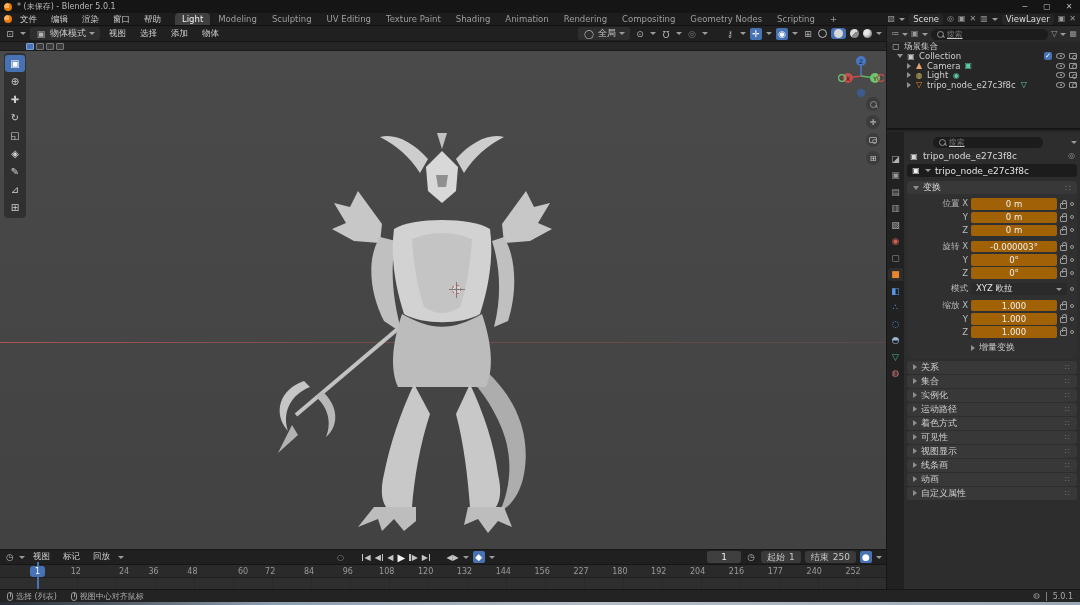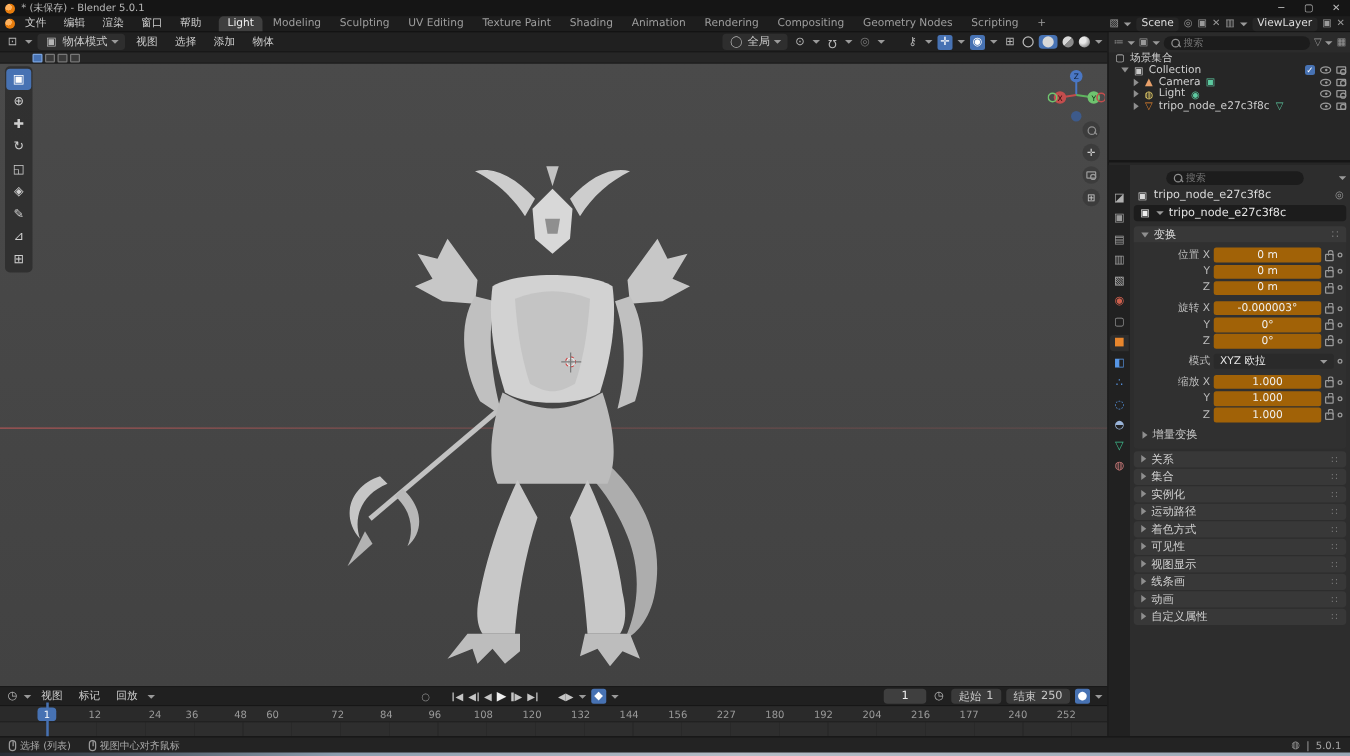--- a/index.html
+++ b/index.html
@@ -78,21 +78,21 @@
   .range-box { background:#3a3a3a; border-radius:3px; height:12px; display:flex; align-items:center; gap:4px; padding:0 6px; color:#c9c9c9; }
   #tl-ruler { position:relative; height:13px; background:#2a2a2a; border-bottom:1px solid #1f1f1f; overflow:hidden; }
   .tick { position:absolute; top:2px; transform:translateX(-50%); color:#9a9a9a; font-size:8px; }
   #tl-tracks { position:relative; height:11px; background:repeating-linear-gradient(90deg,#2e2e2e 0 38px,#292929 38px 39px); }
   #playhead { position:absolute; left:30px; top:1px; width:15px; height:11px; background:#4772b3; border-radius:3px; color:#fff; display:flex; align-items:center; justify-content:center; font-size:8px; z-index:3; }
   #playhead-line { position:absolute; left:37px; top:12px; width:1.5px; height:27px; background:#4772b3; z-index:2; }
 
   
   #outliner { position:absolute; left:0; top:0; width:194px; height:104px; background:#262626; border-bottom:2px solid #161616; }
   #ol-header { height:16px; background:#2b2b2b; display:flex; align-items:center; gap:3px; padding:0 4px; }
-  .search-pill { flex:1; display:flex; align-items:center; gap:3px; background:#1c1c1c; border-radius:7px; height:11px; padding:0 6px; }
+  .search-pill { flex:1; display:flex; align-items:center; gap:3px; background:#1c1c1c; border-radius:7px; height:11px; padding:0 6px;text-decoration:underline; }
   .search-pill input { background:transparent; border:none; outline:none; color:#bbb; font-size:8px; width:100%; }
   .mag { position:relative; width:7px; height:7px; flex:0 0 auto; }
   .mag::before { content:""; position:absolute; left:0; top:0; width:5px; height:5px; border:1px solid #8f8f8f; border-radius:50%; }
   .mag::after { content:""; position:absolute; left:5px; top:5px; width:3px; height:1px; background:#8f8f8f; transform:rotate(45deg); }
   .ol-row { display:flex; align-items:center; height:9.5px; padding:0 4px; gap:3px; font-size:8.5px; color:#cfcfcf; }
   .ol-row .name { white-space:nowrap; }
   .ol-right { margin-left:auto; display:flex; align-items:center; gap:4px; }
   .tri-r { width:0; height:0; border-top:3px solid transparent; border-bottom:3px solid transparent; border-left:4px solid #8f8f8f; }
   .tri-d { width:0; height:0; border-left:3px solid transparent; border-right:3px solid transparent; border-top:4px solid #8f8f8f; }
   .ico-eye { position:relative; width:9px; height:6px; border:1px solid #9a9a9a; border-radius:50%; }
@@ -116,21 +116,21 @@
   .frow { display:flex; align-items:center; gap:3px; margin-bottom:1.5px; }
   .frow .lbl { flex:0 0 58px; text-align:right; color:#bdbdbd; font-size:8.5px; }
   .frow .field { flex:1; background:#a16207; border-radius:2px; height:11.5px; display:flex; align-items:center; justify-content:center; color:#efefef; font-size:8.5px; }
   .frow .dd { flex:1; background:#2a2a2a; border-radius:2px; height:11.5px; display:flex; align-items:center; padding:0 5px; color:#e5e5e5; font-size:8.5px; }
   .frow .dd .chev { margin-left:auto; }
   .lock { position:relative; width:7px; height:6px; border:1px solid #9a9a9a; border-radius:1px; margin-top:3px; }
   .lock::before { content:""; position:absolute; left:1px; top:-4px; width:3px; height:4px; border:1px solid #9a9a9a; border-bottom:none; border-radius:3px 3px 0 0; }
   .adot { width:4px; height:4px; border-radius:50%; border:1px solid #9a9a9a; }
   .sect { display:flex; align-items:center; gap:4px; background:#383838; border-radius:3px; height:12.5px; padding:0 6px; color:#cfcfcf; margin-bottom:1.5px; }
   .sect .grip { margin-left:auto; color:#777; font-size:8px; letter-spacing:1px; }
-  .subrow { display:flex; align-items:center; gap:4px; color:#c5c5c5; padding:2px 2px 0 4px; }
+  .subrow { display:flex; align-items:center; gap:4px; color:#c5c5c5; padding:2px 2px 0 4px;justify-content:center; }
 
   
   #statusbar { position:absolute; left:0; top:589px; width:1080px; height:13px; background:#232323; display:flex; align-items:center; padding:0 7px; gap:14px; color:#a8a8a8; font-size:8px; border-top:1px solid #161616; }
   .mouse-ico { width:6px; height:9px; border:1px solid #9a9a9a; border-radius:3px; position:relative; }
   .mouse-ico::after { content:""; position:absolute; left:2px; top:0; width:1px; height:4px; background:#9a9a9a; }
   .sb-item { display:flex; align-items:center; gap:3px; }
   #sb-right { margin-left:auto; display:flex; align-items:center; gap:5px; }
   #taskbar-sliver { position:absolute; left:0; top:602px; width:1080px; height:3px; background:linear-gradient(90deg,#2a2f38,#9fb4c8 25%,#cfd9e4 55%,#aebfd0); opacity:.85; }
 </style>
 </head>
@@ -344,21 +344,21 @@
             <span class="chev"></span>
         </div>
       </div>
       <div id="tl-ruler">
         <div id="playhead">1</div>
       <span class="tick" style="left: 37px;">1</span>
           <span class="tick" style="left: 75.86px;">12</span>
           <span class="tick" style="left: 124px;">24</span>
           <span class="tick" style="left: 153.58px;">36</span>
           <span class="tick" style="left: 192.44px;">48</span>
-          <span class="tick" style="left: 218px;">60</span>
+          <span class="tick" style="left: 243px;">60</span>
           <span class="tick" style="left: 270.16px;">72</span>
           <span class="tick" style="left: 309.02px;">84</span>
           <span class="tick" style="left: 347.88px;">96</span>
           <span class="tick" style="left: 386.74px;">108</span>
           <span class="tick" style="left: 425.6px;">120</span>
           <span class="tick" style="left: 464.46px;">132</span>
           <span class="tick" style="left: 503.32px;">144</span>
           <span class="tick" style="left: 542.18px;">156</span>
           <span class="tick" style="left: 581.04px;">227</span>
           <span class="tick" style="left: 619.9px;">180</span>

